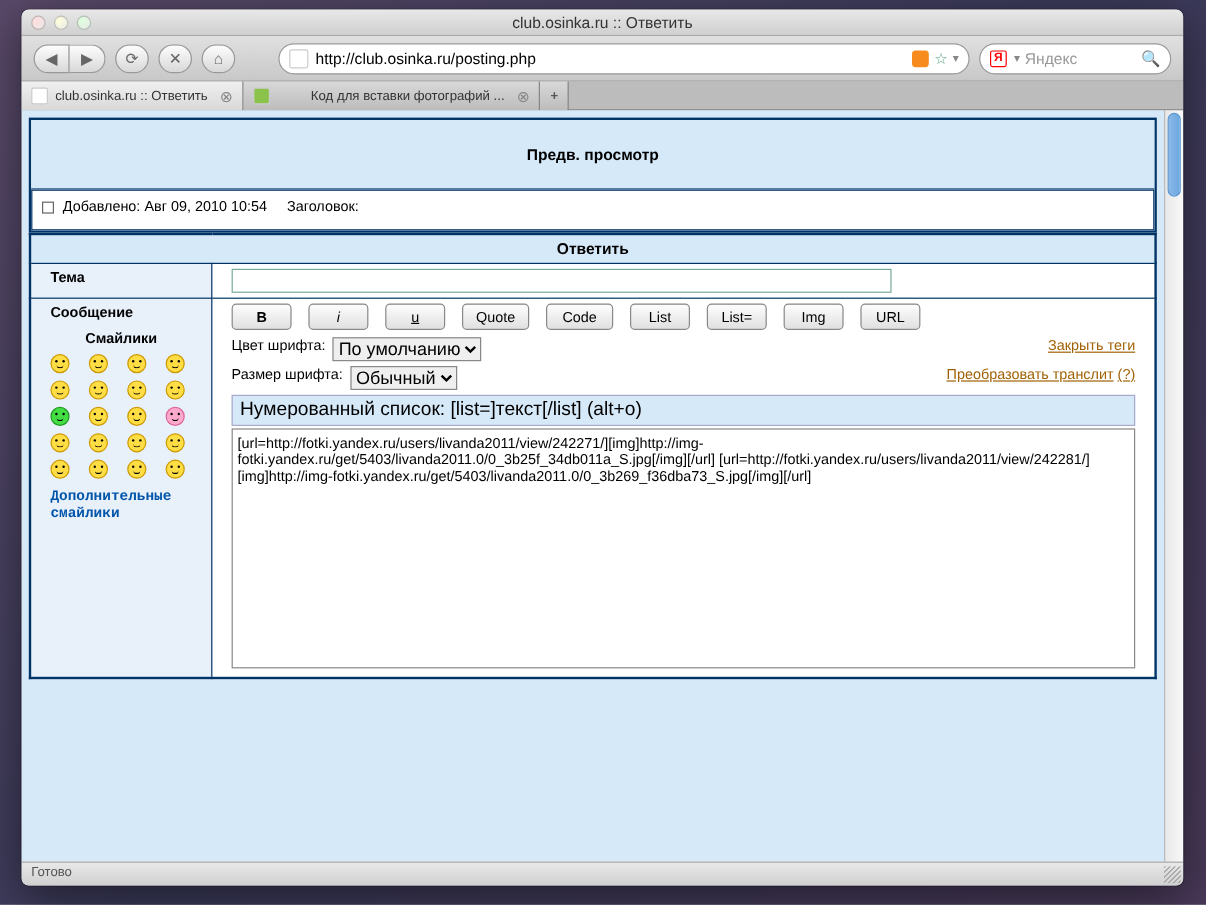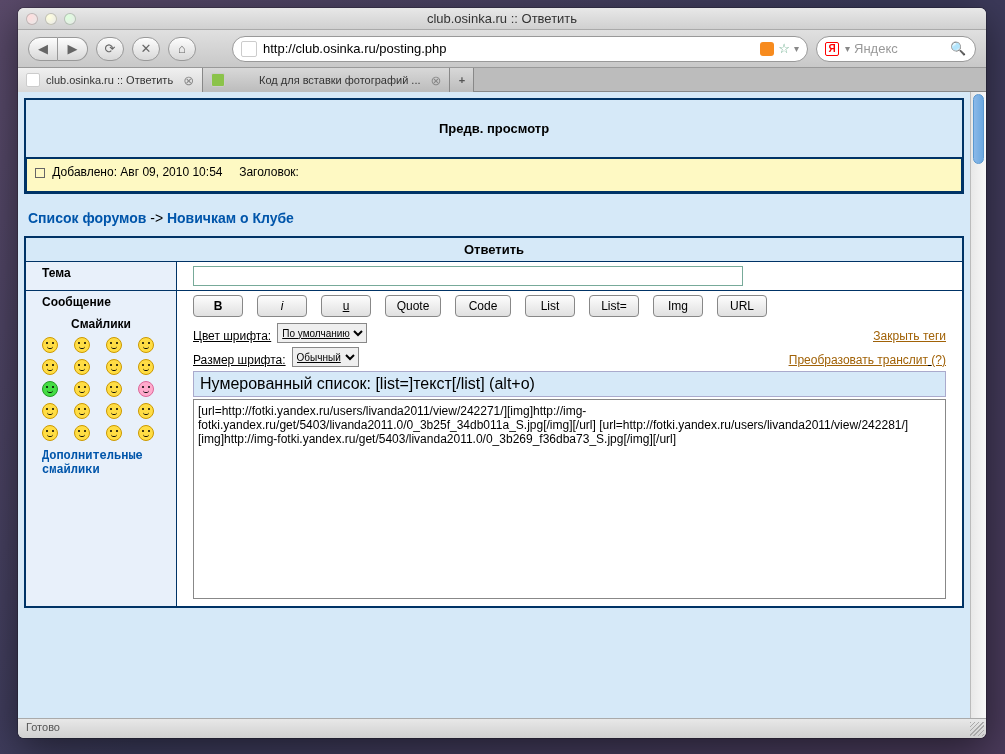--- a/index.html
+++ b/index.html
@@ -37,21 +37,21 @@
 .tabadd { width: 24px; display: flex; align-items: center; justify-content: center; color: #555; font-weight: bold; }
 
 .content { position: absolute; top: 84px; left: 0; right: 16px; bottom: 20px; background: #d6e9f8; overflow: auto; padding: 6px; }
 .scrollbar { position: absolute; top: 84px; right: 0; width: 16px; bottom: 20px; background: linear-gradient(90deg, #e8e8e8, #f8f8f8); border-left: 1px solid #bbb; }
 .scrollthumb { position: absolute; top: 2px; left: 2px; right: 2px; height: 70px; background: linear-gradient(90deg, #8bb8e8, #6ba8e0); border-radius: 6px; border: 1px solid #5a98d0; }
 .statusbar { position: absolute; bottom: 0; left: 0; right: 0; height: 20px; background: linear-gradient(#e8e8e8, #d0d0d0); border-top: 1px solid #aaa; font-size: 11px; color: #555; padding: 2px 8px; }
 .resizegrip { position: absolute; bottom: 2px; right: 2px; width: 14px; height: 14px; background: repeating-linear-gradient(135deg, #aaa 0 1px, transparent 1px 3px); }
 
 .panel { background: #d6e9f8; border: 2px solid #003366; }
 .panel-hdr { background: #d6e9f8; text-align: center; font-weight: bold; padding: 21px; border-bottom: 1px solid #003366; color: #000; }
-.post { background: #fef9c3; border: 1px solid #003366; padding: 6px 8px; }
+.post { background: #ffffff; border: 1px solid #003366; padding: 6px 8px; }
 .postmeta { font-size: 12px; color: #000; margin-bottom: 6px; }
 .postmeta .sq { display: inline-block; width: 10px; height: 10px; border: 1px solid #666; margin-right: 4px; vertical-align: middle; }
 .postbody { display: flex; gap: 8px; align-items: flex-start; }
 .imgph { border: 1px solid #999; }
 .flowers { width: 150px; height: 108px; background: linear-gradient(135deg, #2a3010 0%, #e87d1a 30%, #f4c430 50%, #d9481a 70%, #1a2008 100%); }
 .rocks { width: 150px; height: 108px; background: linear-gradient(180deg, #a8c8e0 0%, #7a9abf 30%, #5a6a55 50%, #3a4a3a 75%, #2a3a2a 100%); }
 .arrow { position: relative; width: 110px; height: 30px; margin-top: 45px; }
 .arrow svg { width: 110px; height: 30px; }
 .annot { color: #ee4422; font-size: 22px; font-weight: bold; line-height: 1.15; margin-top: 30px; margin-left: 10px; }
 
@@ -61,22 +61,22 @@
 
 table.form { width: 100%; border-collapse: collapse; border: 2px solid #003366; background: #fff; }
 table.form th { background: #d6e9f8; text-align: center; font-weight: bold; padding: 4px; border: 1px solid #003366; }
 table.form td { border: 1px solid #003366; padding: 4px 16px; vertical-align: top; background: #fff; }
 table.form td.lbl { background: #e8f0fa; width: 150px; font-weight: bold; font-size: 12px; }
 .subjinput { width: 550px; height: 20px; border: 1px solid #7a9; background: #fff; }
 
 .bbbtns { display: flex; gap: 14px; margin-bottom: 6px; }
 .bbbtn { width: 50px; height: 22px; background: linear-gradient(#fdfdfd, #e0e0e0); border: 1px solid #888; border-radius: 4px; font-size: 12px; display: flex; align-items: center; justify-content: center; font-family: Arial; }
 .bbbtn.wide { width: 56px; }
-.fontrow { display: flex; align-items: flex-end; gap: 6px; font-size: 12px; margin-bottom: 4px; text-decoration: underline; }
-.fontrow select { font-size: 10px; height: 20px; border: 1px solid #888; }
+.fontrow { display: flex; align-items: flex-start; gap: 6px; font-size: 12px; margin-bottom: 4px; }
+.fontrow select { font-size: 15px; height: 20px; border: 1px solid #888; }
 .rightlinks { margin-left: auto; text-align: right; font-size: 12px; }
 .rightlinks a { color: #a16207; text-decoration: underline; }
 .hint { background: #d6e9f8; padding: 3px 6px; font-size: 16px; color: #000000; border: 1px solid #aac; margin-bottom: 2px; }
 .msgarea { width: 100%; height: 200px; border: 1px solid #888; font-family: Arial; font-size: 12px; padding: 4px; resize: none; }
 
 .smtitle { text-align: center; font-weight: bold; font-size: 12px; margin: 8px 0 6px; }
 .smileys { display: grid; grid-template-columns: repeat(4, 22px); gap: 6px 10px; justify-content: center; margin-bottom: 8px; }
 .sm { width: 16px; height: 16px; border-radius: 50%; background: #ffdd44; border: 1px solid #cc9900; position: relative; }
 .sm::before { content: ""; position: absolute; top: 4px; left: 3px; width: 2px; height: 2px; background: #000; border-radius: 50%; box-shadow: 6px 0 #000; }
 .sm::after { content: ""; position: absolute; bottom: 3px; left: 4px; width: 6px; height: 3px; border-bottom: 1px solid #000; border-radius: 0 0 6px 6px; }
@@ -147,25 +147,20 @@
         <div class="postmeta">
           <span class="sq"></span>
           <span>Добавлено:</span>
           <span>Авг 09, 2010 10:54</span>
           &nbsp;&nbsp;&nbsp;
           <span>Заголовок:</span>
         </div>
       </div>
     </div>
 
-    <div class="crumbs">
-      <a href="#">Список форумов</a>
-      <span class="sep">-&gt;</span>
-      <a href="#">Новичкам о Клубе</a>
-    </div>
 
     <table class="form">
       <tbody>
           <tr>
             <th colspan="2">Ответить</th>
           </tr>
       <tr>
         <td class="lbl">Тема</td>
         <td><input class="subjinput" value="" style=""></td>
       </tr>

